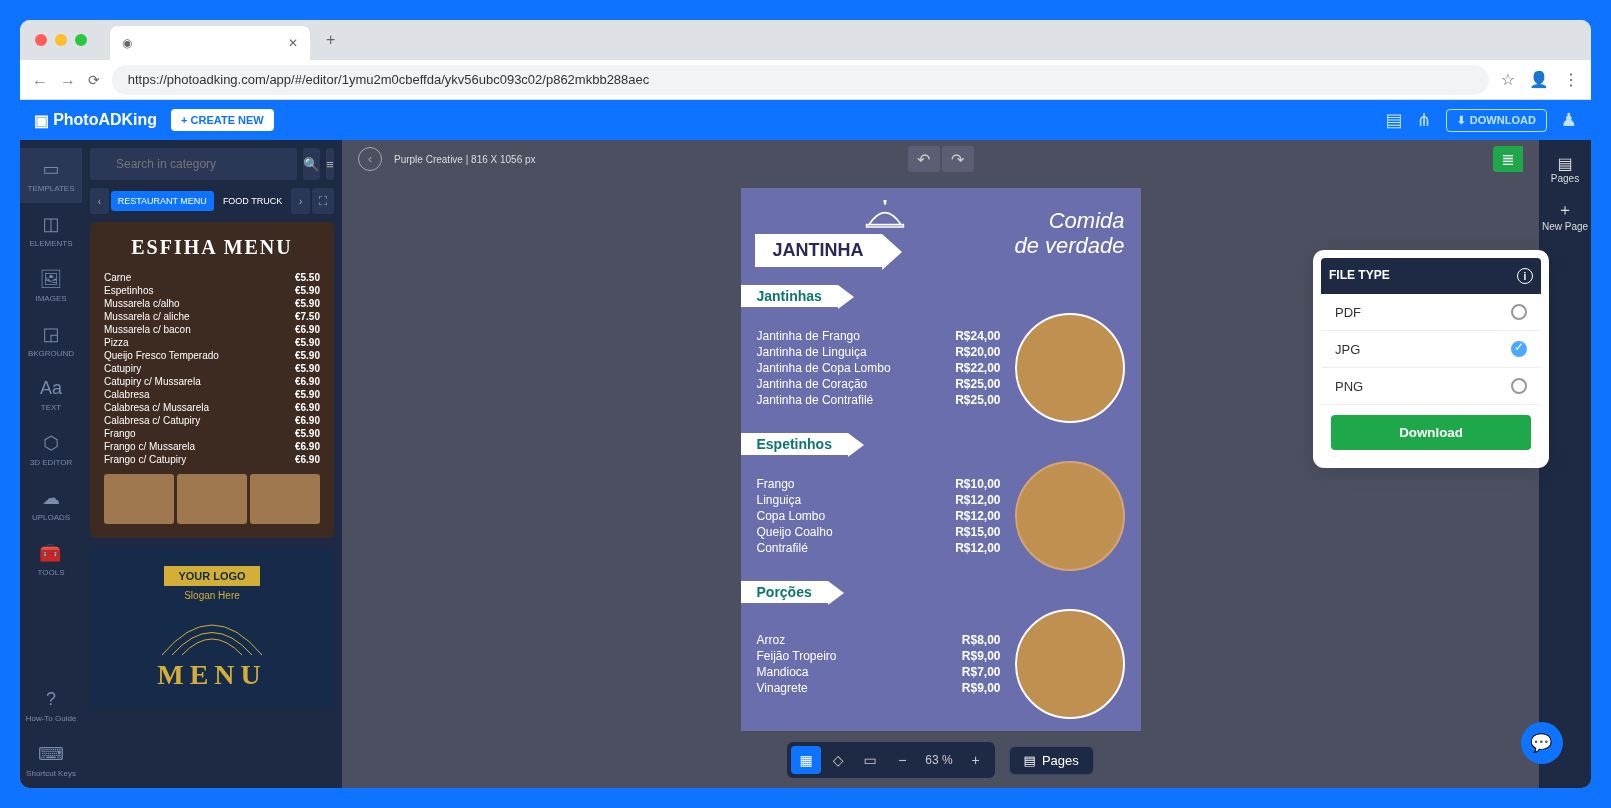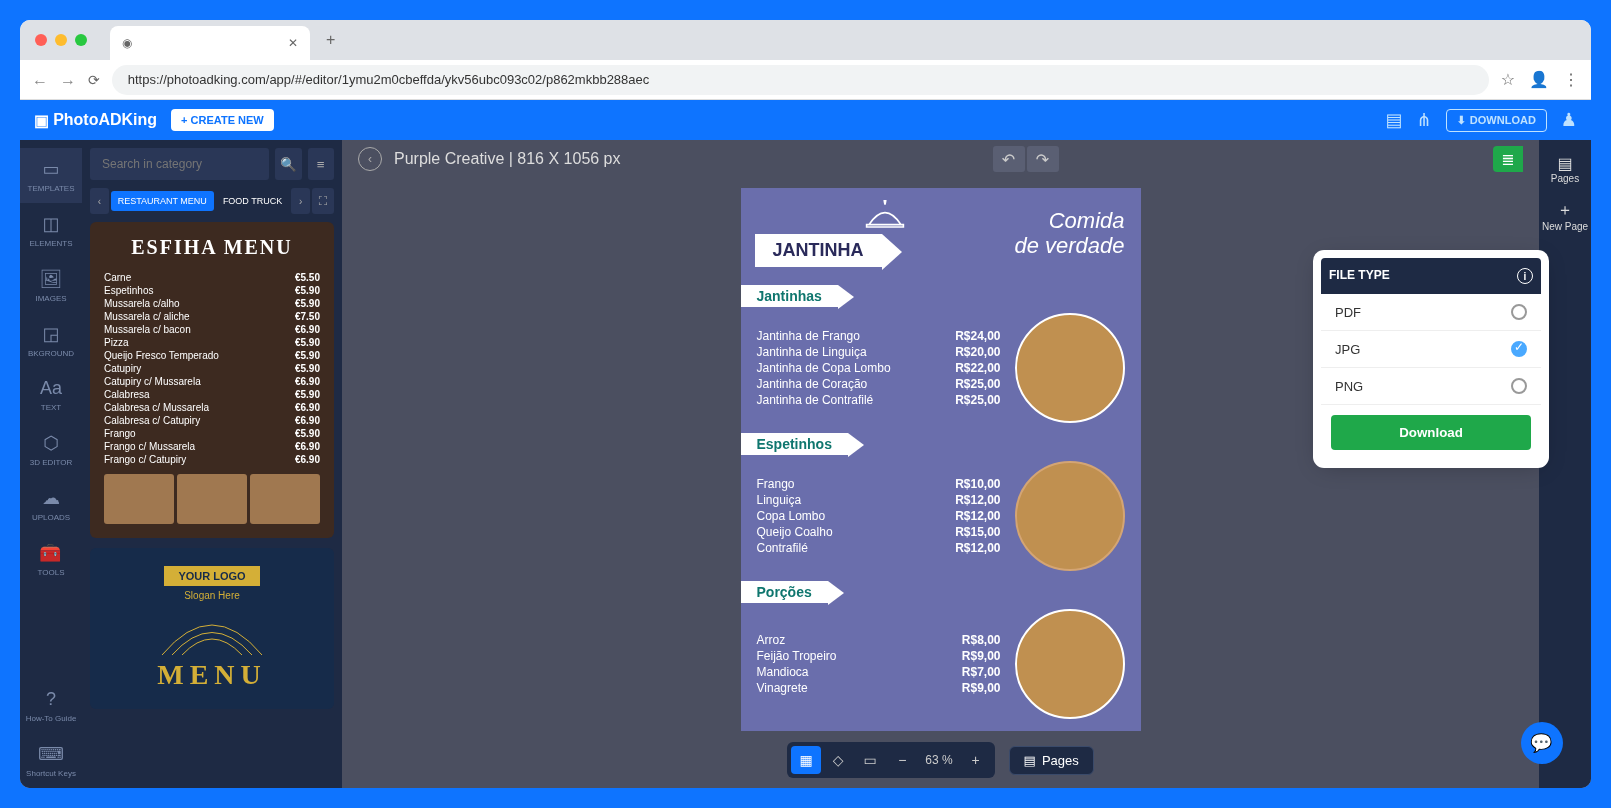--- a/index.html
+++ b/index.html
@@ -26,41 +26,41 @@
 .hdr-icon { color: #bfe2ff; font-size: 18px; }
 .download-btn { background: transparent; border: 1px solid #bfe2ff; color: #bfe2ff; padding: 4px 10px; border-radius: 4px; font-size: 11px; font-weight: bold; display: flex; align-items: center; gap: 4px; }
 .main { flex: 1; display: flex; background: #1e2a44; overflow: hidden; position: relative; }
 .left-icons { width: 62px; background: #1e2a44; display: flex; flex-direction: column; align-items: center; padding-top: 8px; }
 .li-item { color: #7a8aaa; font-size: 8px; text-align: center; padding: 10px 0; width: 100%; cursor: pointer; }
 .li-item.active { background: #2a3757; }
 .li-icon { font-size: 18px; display: block; margin-bottom: 4px; }
 .li-bottom { margin-top: auto; }
 .panel { width: 260px; background: #1e2a44; padding: 8px; overflow-y: auto; }
 .search-row { display: flex; gap: 6px; margin-bottom: 8px; }
-.search-in { flex: 1; background: #2a3757; border: none; color: #14b8a6; padding: 8px 12px; font-size: 12px; border-radius: 3px; }
+.search-in { flex: 1; background: #2a3757; border: none; color: #14b8a6; padding: 8px 26px; font-size: 12px; border-radius: 3px; }
 .search-btn, .view-btn { width: 32px; height: 32px; background: #2a3757; border: none; color: #aaa; border-radius: 3px; cursor: pointer; }
 .cat-row { display: flex; align-items: center; gap: 2px; margin-bottom: 8px; }
 .chev { width: 22px; height: 26px; background: #2a3757; color: #aaa; display: flex; align-items: center; justify-content: center; border-radius: 3px; font-size: 10px; cursor: pointer; }
 .cat-pill { font-size: 9px; color: #fff; padding: 5px 7px; border-radius: 3px; cursor: pointer; white-space: nowrap; }
 .cat-pill.active { background: #0e74ff; }
 .sq-btn { width: 26px; height: 26px; background: #2a3757; color: #aaa; border-radius: 3px; display: flex; align-items: center; justify-content: center; font-size: 12px; margin-left: auto; }
 .tmpl1 { background: #3d2a20; border-radius: 6px; padding: 14px; margin-bottom: 10px; color: #fff; position: relative; }
 .tmpl1 h3 { font-family: serif; text-align: center; font-size: 20px; letter-spacing: 2px; margin-bottom: 12px; }
 .tmpl1-row { display: flex; justify-content: space-between; font-size: 10px; padding: 1px 0; }
 .tmpl1-imgs { display: flex; gap: 3px; margin-top: 8px; }
 .tmpl1-img { flex: 1; height: 50px; background: #a07850; border-radius: 3px; }
 .tmpl2 { background: #162b4a; border-radius: 6px; padding: 18px; text-align: center; color: #d4af37; }
 .tmpl2 .badge { background: #d4af37; color: #162b4a; display: inline-block; padding: 4px 14px; font-size: 11px; font-weight: bold; margin-bottom: 4px; }
 .tmpl2 .slogan { font-size: 10px; color: #d4af37; margin-bottom: 14px; }
 .tmpl2 .orn { color: #d4af37; }
 .tmpl2 h2 { color: #d4af37; font-family: serif; letter-spacing: 6px; font-size: 28px; font-weight: 900; }
 .canvas-area { flex: 1; background: #4b4f60; position: relative; display: flex; flex-direction: column; }
 .canvas-top { height: 38px; display: flex; align-items: center; padding: 0 16px; gap: 12px; }
 .back-circ { width: 24px; height: 24px; border: 1px solid #aaa; border-radius: 50%; display: flex; align-items: center; justify-content: center; color: #aaa; font-size: 12px; }
-.doc-name { color: #ddd; font-size: 16px; }
+.doc-name { color: #ddd; font-size: 10px; }
 .undo-redo { margin-left: 360px; display: flex; gap: 2px; }
 .ur-btn { background: #5a5f73; width: 32px; height: 26px; border-radius: 3px; display: flex; align-items: center; justify-content: center; color: #ccc; }
 .layers-btn { margin-left: auto; background: #1fa84a; color: #fff; width: 30px; height: 26px; border-radius: 4px 0 0 4px; display: flex; align-items: center; justify-content: center; }
 .canvas-viewport { flex: 1; display: flex; align-items: flex-start; justify-content: center; padding: 10px 0 60px; overflow: hidden; }
 .menu-doc { width: 400px; background: #6a6eac; color: #fff; padding: 12px 0; }
 .menu-h { display: flex; align-items: center; padding: 0 16px 8px; }
 .menu-h-left { flex: 1; }
 .cloche { width: 40px; height: 30px; display: block; margin: 0 auto 4px; }
 .jantinha-box { background: #fff; color: #2a2a5a; display: inline-block; padding: 6px 18px; font-weight: 900; font-size: 18px; position: relative; margin-left: -2px; }
 .jantinha-box::after { content: ""; position: absolute; right: -20px; top: 0; width: 0; height: 0; border-top: 18px solid transparent; border-bottom: 18px solid transparent; border-left: 20px solid #fff; }

